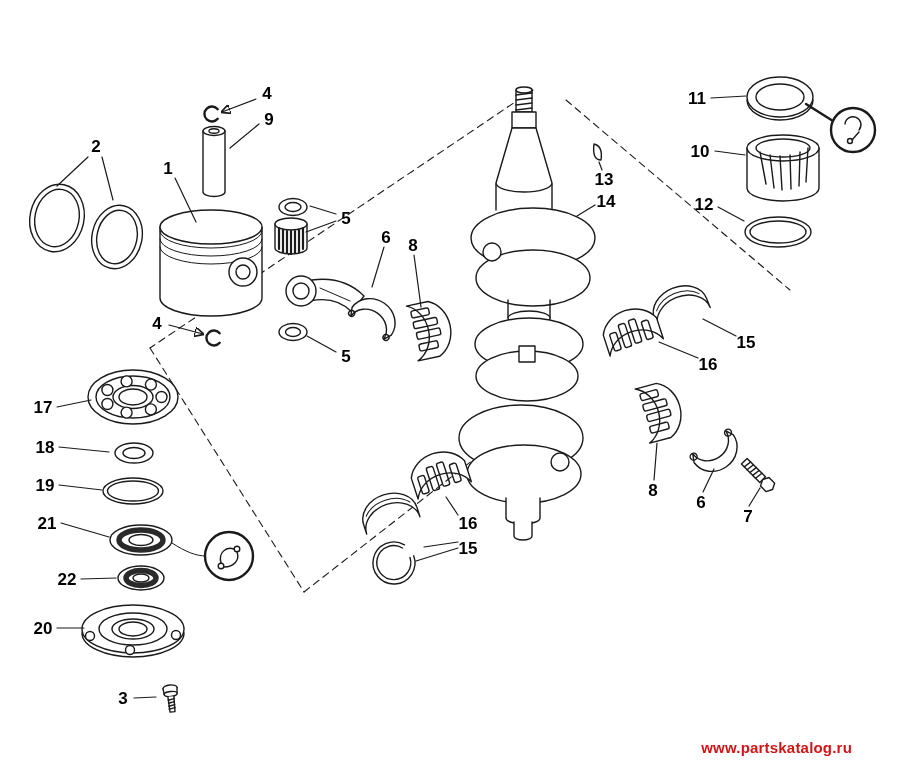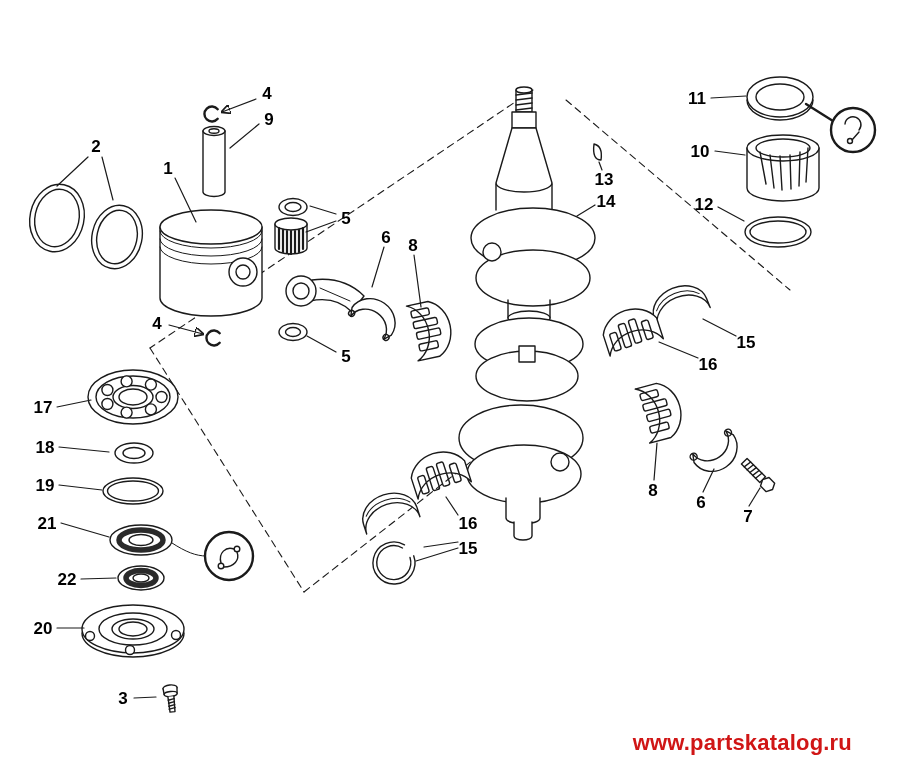--- a/index.html
+++ b/index.html
@@ -17,21 +17,21 @@
   #diagram-svg .band{stroke-width:5.5;stroke:#2a2a2a;}
   #diagram-svg .needles line{stroke-width:2.2;}
   #diagram-svg .dashed{stroke-dasharray:7 5;stroke-width:1.1;}
   #diagram-svg .leader{stroke-width:1.2;}
   #diagram-svg text.part-label{
     stroke:none;fill:#000;font-family:"Liberation Sans",sans-serif;
     font-size:17px;font-weight:bold;text-anchor:middle;dominant-baseline:central;
   }
   .watermark{
     position:absolute;right:48px;bottom:14px;
-    font-size:22px;font-weight:bold;letter-spacing:.2px;
+    font-size:15px;font-weight:bold;letter-spacing:.2px;
   }
 </style>
 </head>
 <body>
 
 <div class="page">
 <svg id="diagram-svg" width="900" height="770" viewBox="0 0 900 770">
 
   <defs>
     <marker id="arrow" markerWidth="8" markerHeight="8" refX="7" refY="4" orient="auto">

